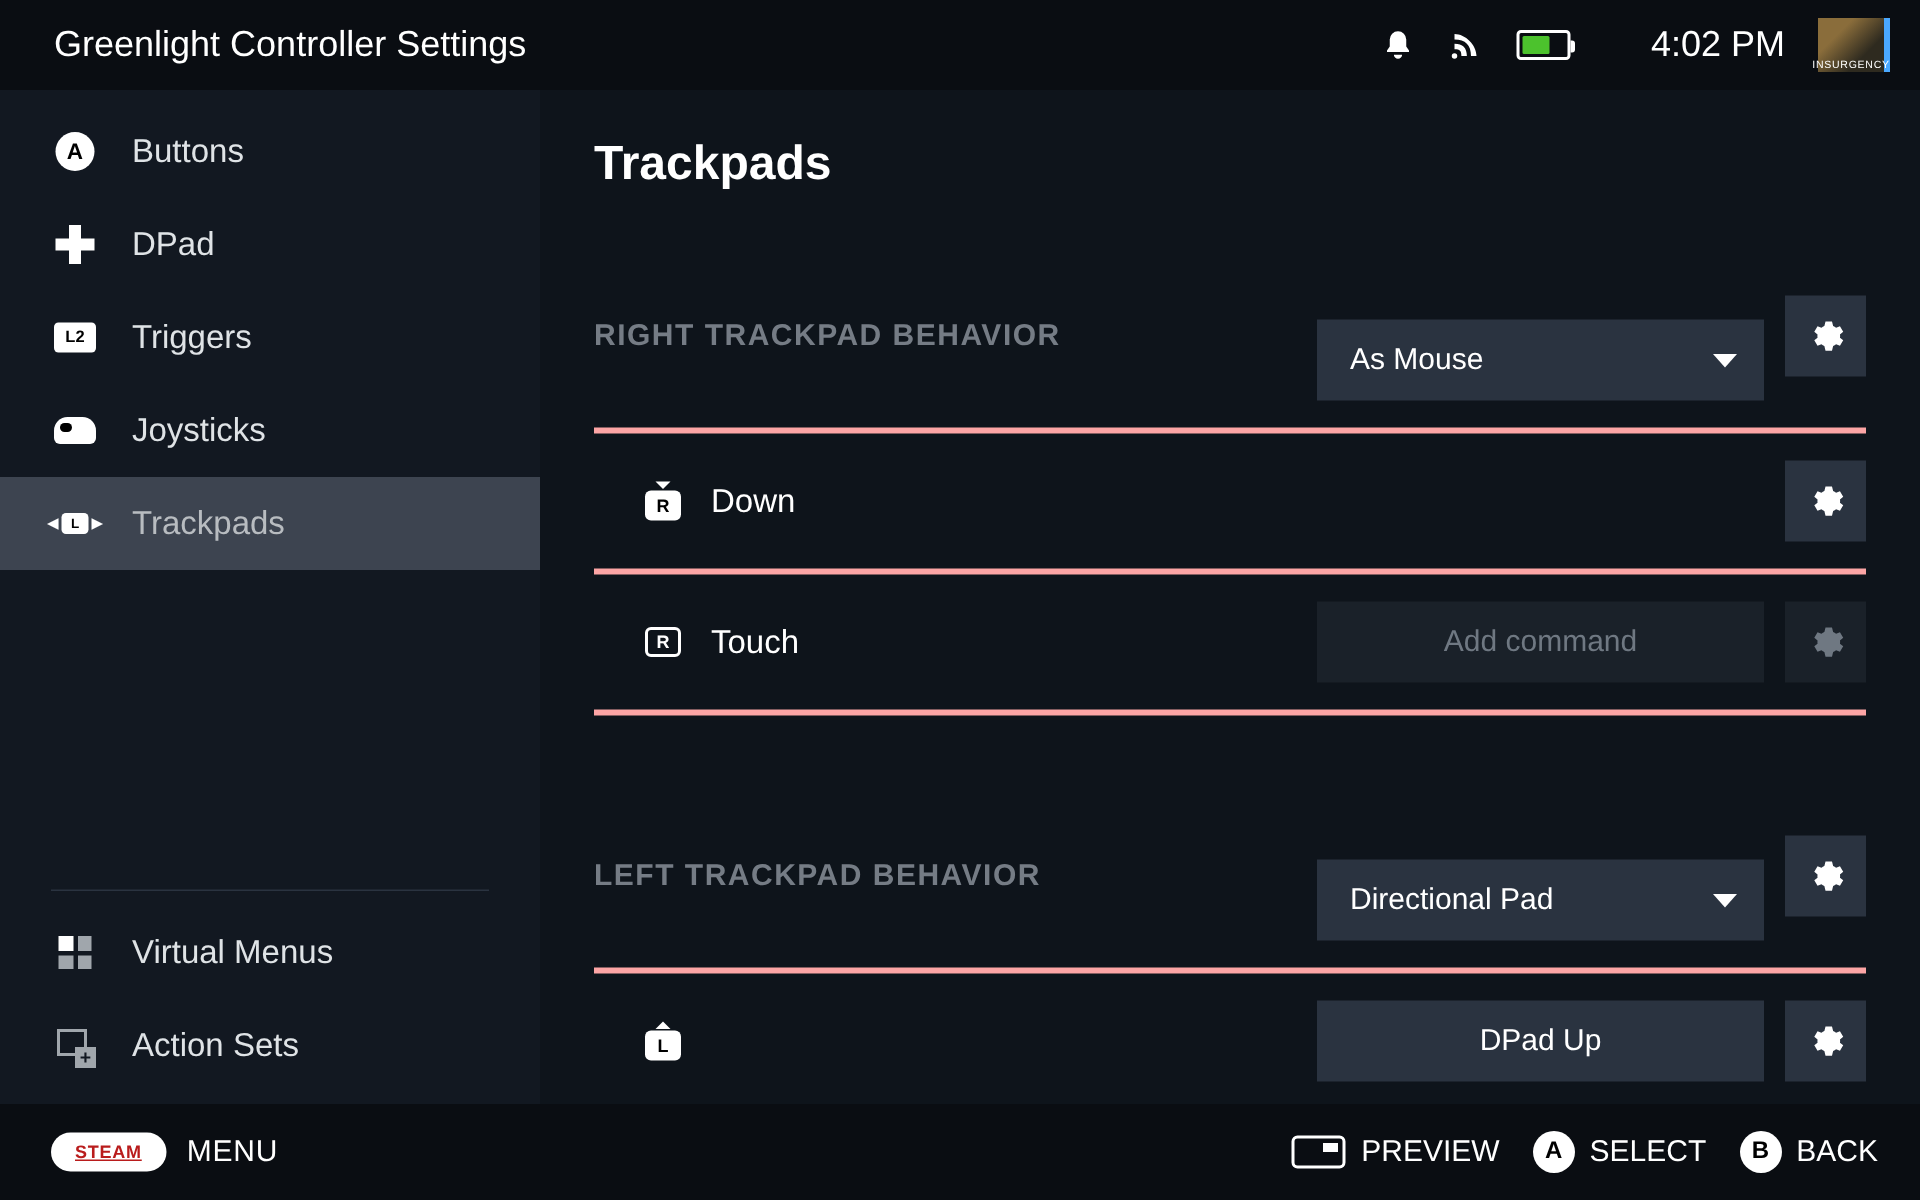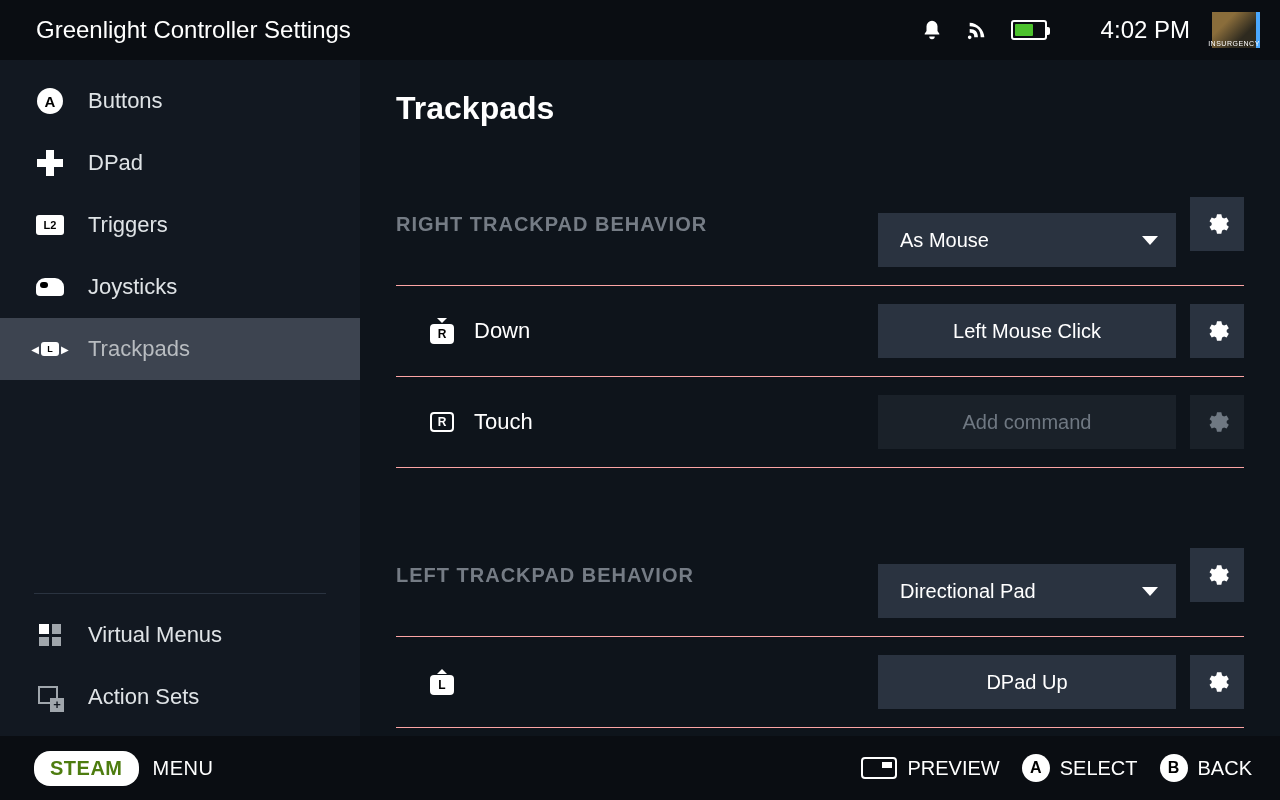--- a/index.html
+++ b/index.html
@@ -119,21 +119,21 @@
   font-size: 13px; font-weight: 700; line-height: 14px; text-align: center;
 }
 
 .main {
   flex: 1; padding: 30px 36px 0 36px;
   overflow-y: auto;
 }
 .page-title { font-size: 32px; font-weight: 700; margin-bottom: 36px; }
 .section-header, .row {
   display: flex; align-items: center;
-  border-bottom: 1px solid #fca5a5;
+  border-bottom: 4px solid #fca5a5;
   padding: 18px 0;
 }
 .section-label {
   flex: 1; font-size: 20px; font-weight: 700;
   letter-spacing: 1px; color: #757c85;
 }
 .row-label {
   flex: 1; display: flex; align-items: center; gap: 16px;
   font-size: 22px; padding-left: 30px;
 }
@@ -175,23 +175,24 @@
 .gear-btn.dim { background: #1a2129; }
 .gear-btn.dim svg path { fill: #6f7882; }
 .section-gap { height: 46px; }
 
 .footer {
   height: 64px; background: #0a0d12;
   display: flex; align-items: center;
   padding: 0 28px 0 34px;
 }
 .steam-pill {
-  background: #fff; color: #4d7c0f; font-weight: 700;
-  padding: 6px 16px; border-radius: 16px; font-size: 20px;
+  background: #fff; color: #b91c1c; font-weight: 700;
+  padding: 6px 16px; border-radius: 16px; font-size: 12px;
   letter-spacing: 0.5px;
+  text-decoration: underline;
 }
 .footer-label { font-size: 20px; margin-left: 14px; letter-spacing: 0.5px; }
 .footer-spacer { flex: 1; }
 .footer-action {
   display: flex; align-items: center; gap: 10px;
   margin-left: 22px; font-size: 20px; cursor: pointer;
 }
 .btn-glyph {
   width: 28px; height: 28px; border-radius: 50%;
   background: #fff; color: #000; font-weight: 700;
@@ -310,23 +311,20 @@
     </div>
 
     <div class="row">
       <div class="row-label">
         <div class="pad-glyph">
           <span class="tri down"></span>
             <div class="box">R</div>
         </div>
         <span>Down</span>
       </div>
-      <div class="cmd-btn">
-        <span>Left Mouse Click</span>
-      </div>
       <div class="gear-btn">
         <svg width="26" height="26" viewBox="0 0 24 24">
             <path fill="#fff" d="M12 8a4 4 0 1 0 4 4 4 4 0 0 0-4-4zm9 4a7 7 0 0 0-.1-1l2-1.6-2-3.4-2.4.9a7 7 0 0 0-1.8-1L16 3h-4l-.7 2.9a7 7 0 0 0-1.8 1l-2.4-.9-2 3.4 2 1.6a7 7 0 0 0 0 2l-2 1.6 2 3.4 2.4-.9a7 7 0 0 0 1.8 1L12 21h4l.7-2.9a7 7 0 0 0 1.8-1l2.4.9 2-3.4-2-1.6a7 7 0 0 0 .1-1z"></path>
           </svg>
       </div>
     </div>
 
     <div class="row">
       <div class="row-label">
         <div class="pad-glyph outline">

